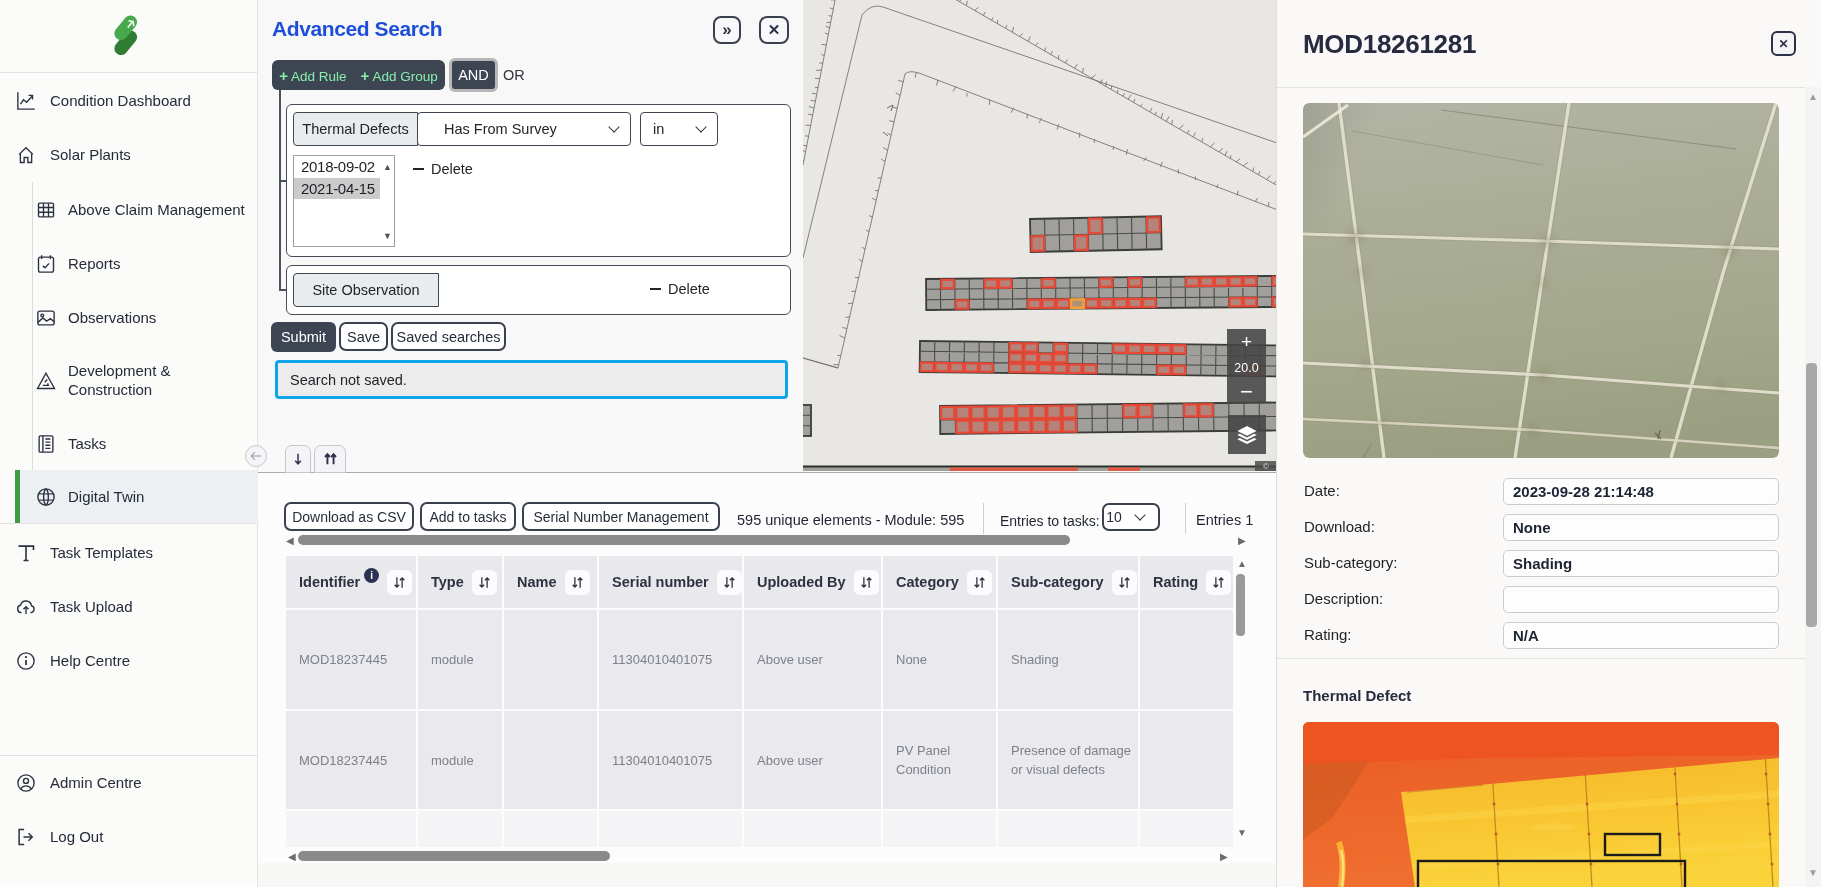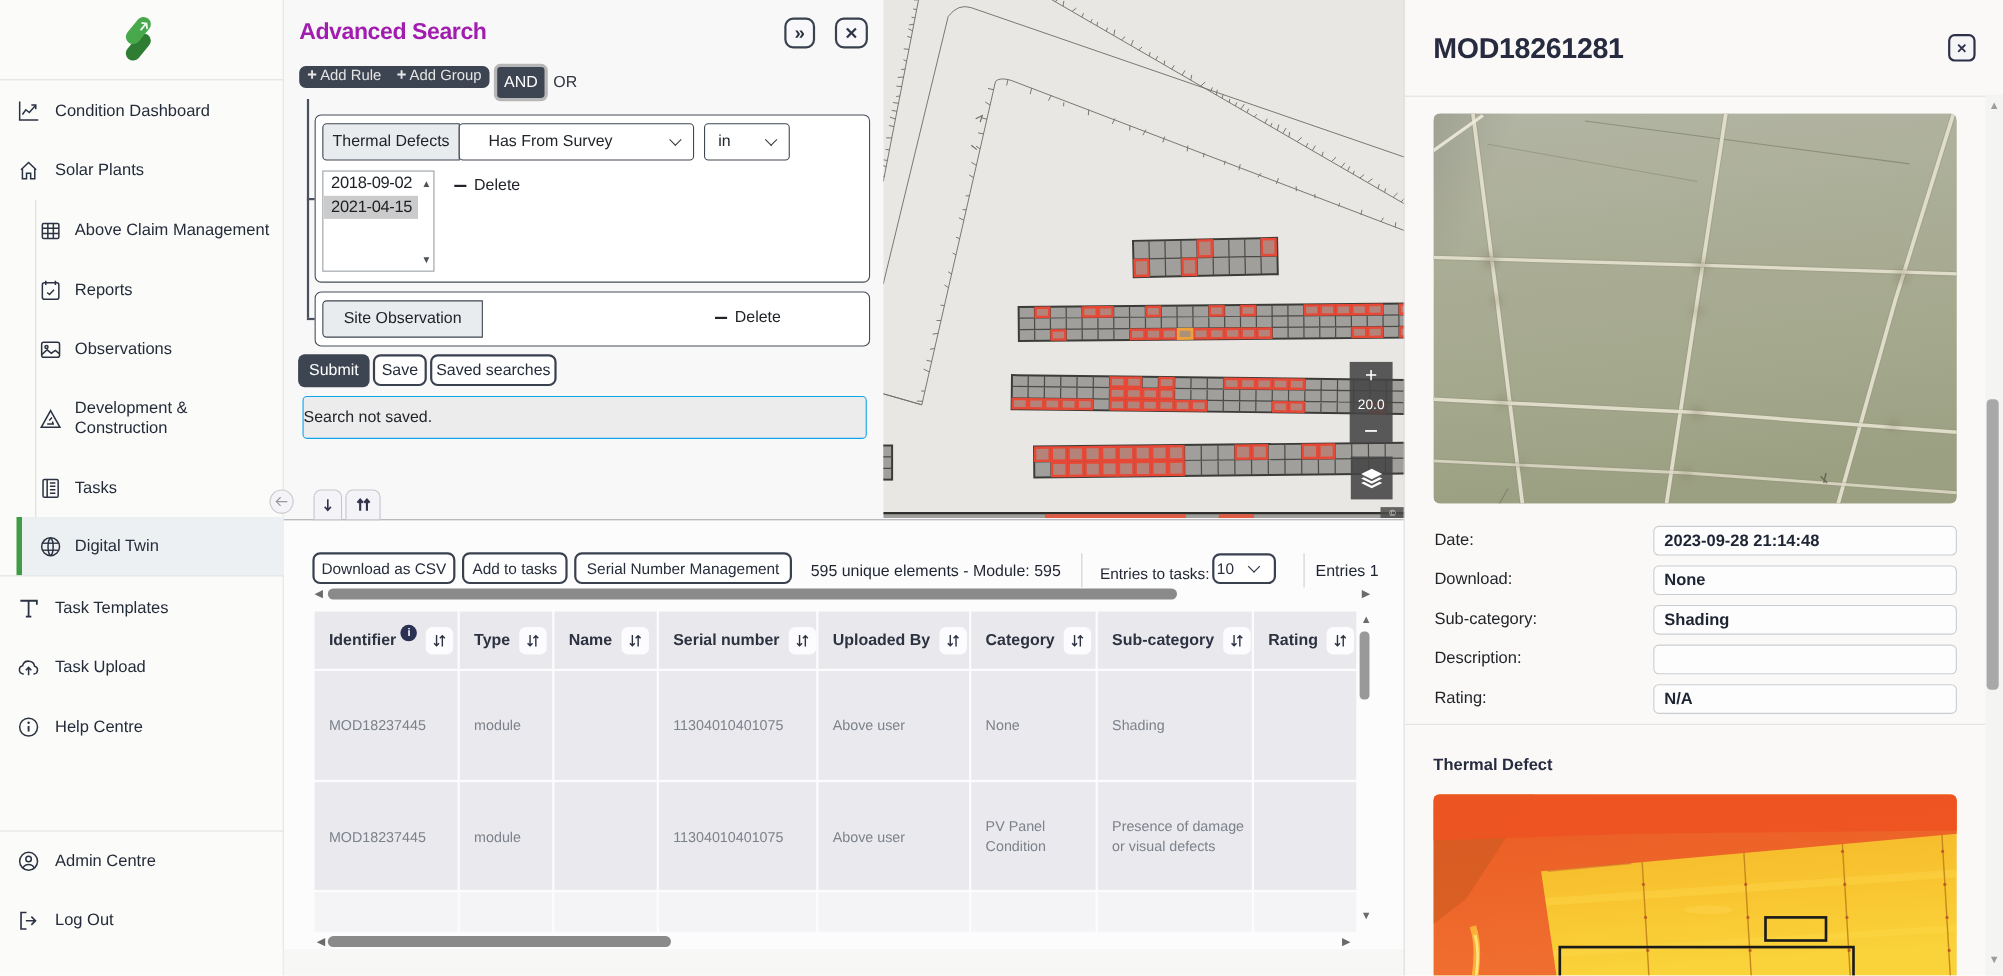--- a/index.html
+++ b/index.html
@@ -6,41 +6,41 @@
 #sidebar{position:absolute;left:0;top:0;width:258px;height:887px;background:#fbfbfa;border-right:1px solid #e4e4e4}
 #logo{position:absolute;left:112px;top:12px}
 .hline{position:absolute;left:0;width:258px;height:1px;background:#e2e2e2}
 .sic{position:absolute;width:20px;height:20px}
 .sit{position:absolute;font-size:15px;color:#242b39;white-space:nowrap}
 #guideline{position:absolute;left:32px;top:182px;width:1px;height:288px;background:#dcdcdc}
 #active-item{position:absolute;left:20px;top:470px;width:238px;height:53px;background:#edf0f2}
 #active-bar{position:absolute;left:15px;top:470px;width:5px;height:53px;background:#3f9c44}
 #center{position:absolute;left:258px;top:0;width:1019px;height:887px;background:#f8f8f9}
 #tablebg{position:absolute;left:258px;top:472px;width:1019px;height:415px;background:#fcfcfd}
-.advtitle{position:absolute;left:272px;top:17px;font-size:21px;font-weight:bold;color:#a21caf;letter-spacing:-0.4px}
+.advtitle{position:absolute;left:272px;top:17px;font-size:21px;font-weight:bold;color:#1d4ed8;letter-spacing:-0.4px}
 .sqbtn{position:absolute;height:28px;border:2px solid #39404e;border-radius:8px;background:#f8f8fa;color:#2b3242;display:flex;align-items:center;justify-content:center}
-#addbar{position:absolute;left:272px;top:60px;width:173px;height:20px;background:#3d4552;border-radius:6px;color:#e5e5e5;font-size:13.5px;display:flex;justify-content:center;gap:14px}
+#addbar{position:absolute;left:272px;top:60px;width:173px;height:30px;background:#3d4552;border-radius:6px;color:#86efac;font-size:13.5px;display:flex;align-items:center;justify-content:center;gap:14px}
 #addbar .seg{white-space:nowrap}
 #addbar .pl{font-weight:bold;font-size:15px}
 #andbtn{position:absolute;left:452px;top:61px;width:43px;height:28px;background:#3d4552;color:#fff;font-size:14.5px;display:flex;align-items:center;justify-content:center;border-radius:3px;box-shadow:0 0 0 3px #b7b7b7}
 #ortxt{position:absolute;left:503px;top:61px;height:28px;display:flex;align-items:center;font-size:14.5px;color:#30353c}
 .conn{position:absolute;background:#4a515c}
 .rulebox{position:absolute;border:1.5px solid #454d58;border-radius:6px;background:#fff}
 .fldlabel{position:absolute;height:34px;background:#e9ecef;border:1px solid #3f4752;border-radius:4px 0 0 4px;display:flex;align-items:center;justify-content:center;font-size:14.5px;color:#212529}
 .sel{position:absolute;height:34px;background:#fff;border:1px solid #3f4752;border-radius:4px;display:flex;align-items:center;font-size:14.5px;color:#212529;justify-content:space-between}
 .chev{width:8px;height:8px;border-right:1.8px solid #343a40;border-bottom:1.8px solid #343a40;transform:rotate(45deg);margin-right:12px;margin-top:-4px}
 #listbox{position:absolute;left:293px;top:155px;width:102px;height:92px;border:1px solid #9aa0a6;background:#fff;overflow:hidden}
 .lopt{height:21.5px;font-size:15px;color:#1d2126;padding-left:7px;line-height:21.5px;letter-spacing:-0.3px}
 .lopt.sel2{background:#cbcbcb;width:86px}
 .larr{position:absolute;right:2px;font-size:9px;color:#4d5257}
 .delx{position:absolute;font-size:14.5px;color:#212529;display:flex;align-items:center;height:18px}
 .minus{width:11px;height:2.5px;background:#212529;margin-right:7px;display:inline-block}
 .btnd{position:absolute;height:30px;background:#3d4552;color:#fff;font-size:14.5px;border-radius:6px;display:flex;align-items:center;justify-content:center}
 .btno{position:absolute;height:29px;background:#fff;color:#262d3b;font-size:14.5px;border:2px solid #39404e;border-radius:7px;display:flex;align-items:center;justify-content:center}
-#notsaved{position:absolute;left:275px;top:360px;width:513px;height:39px;background:#ececec;border:1px solid #0ea5e9;border-radius:4px;font-size:14.5px;color:#212529;display:flex;align-items:center;}
+#notsaved{position:absolute;left:275px;top:360px;width:513px;height:39px;background:#ececec;border:3px solid #0ea5e9;border-radius:4px;font-size:14.5px;color:#212529;display:flex;align-items:center;padding-left:12px}
 #circlebtn{position:absolute;left:245px;top:445px;width:22px;height:22px;border:1.5px solid #c9c9cd;border-radius:50%;background:#f4f4f8;display:flex;align-items:center;justify-content:center;z-index:5}
 .tabline{position:absolute;left:258px;top:472px;width:1018px;height:1px;background:#a9a9af}
 .tab{position:absolute;border:1px solid #c6c6cb;border-radius:7px 7px 0 0;background:#f4f4f8;display:flex;align-items:center;justify-content:center;z-index:2}
 .tb{font-size:14px}
 .rowtxt{position:absolute;font-size:14.5px;color:#1f2430;white-space:nowrap}
 .vsep{position:absolute;width:1px;background:#cfcfcf}
 .harrow{position:absolute;font-size:10px;color:#6b6b6b;line-height:10px}
 .hthumb{position:absolute;height:10px;background:#8a8a8a;border-radius:5px}
 .varrow{position:absolute;font-size:10px;color:#6b6b6b;line-height:10px}
 .vthumb{position:absolute;width:9px;background:#999;border-radius:4px}

